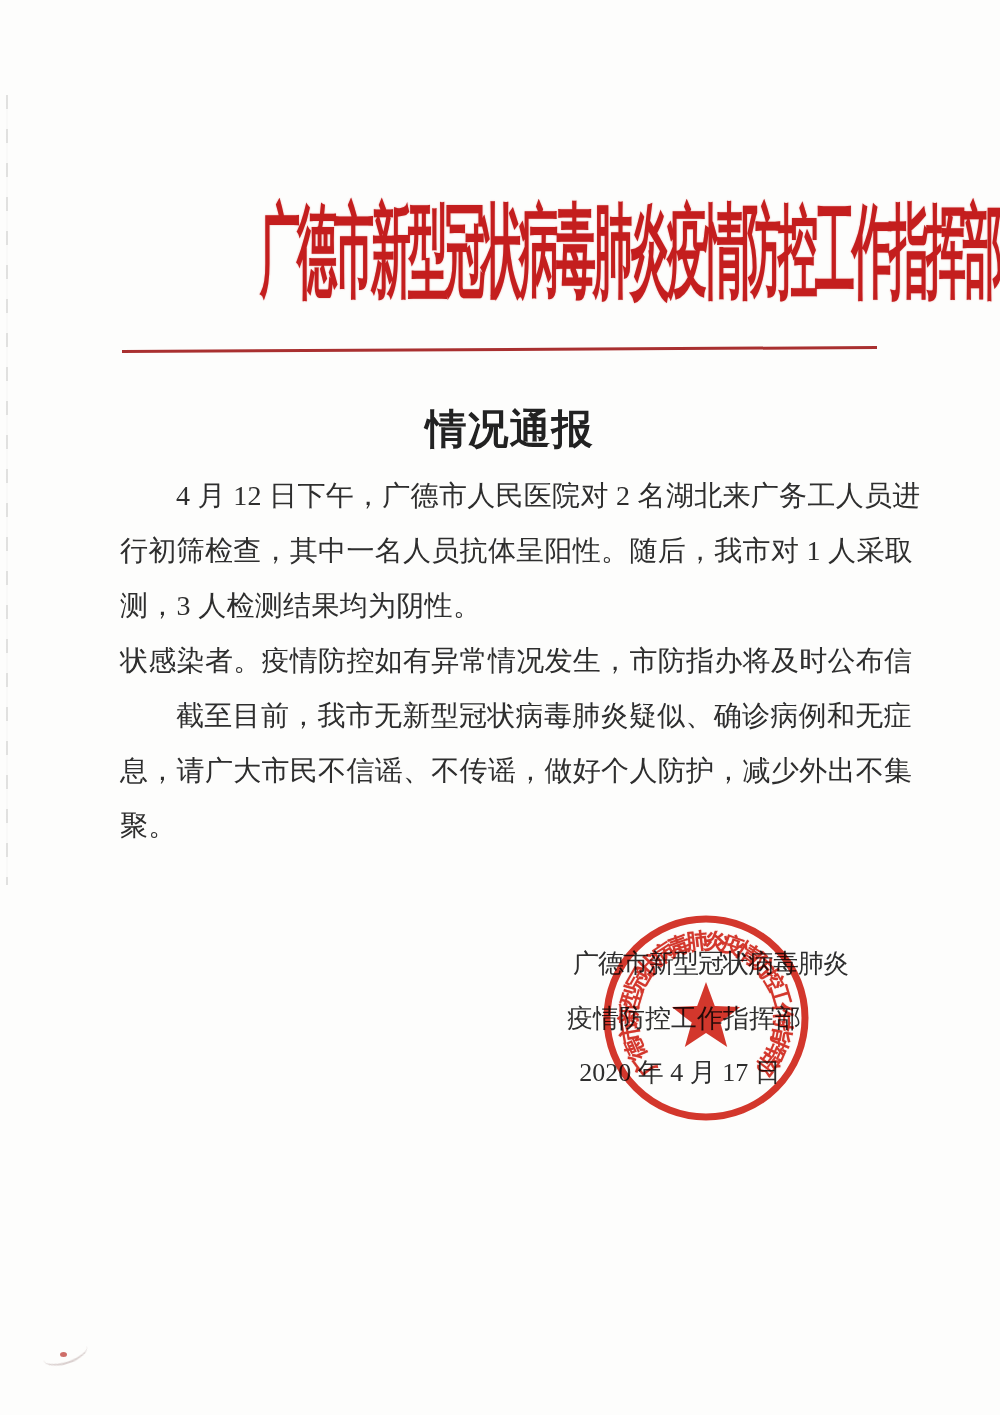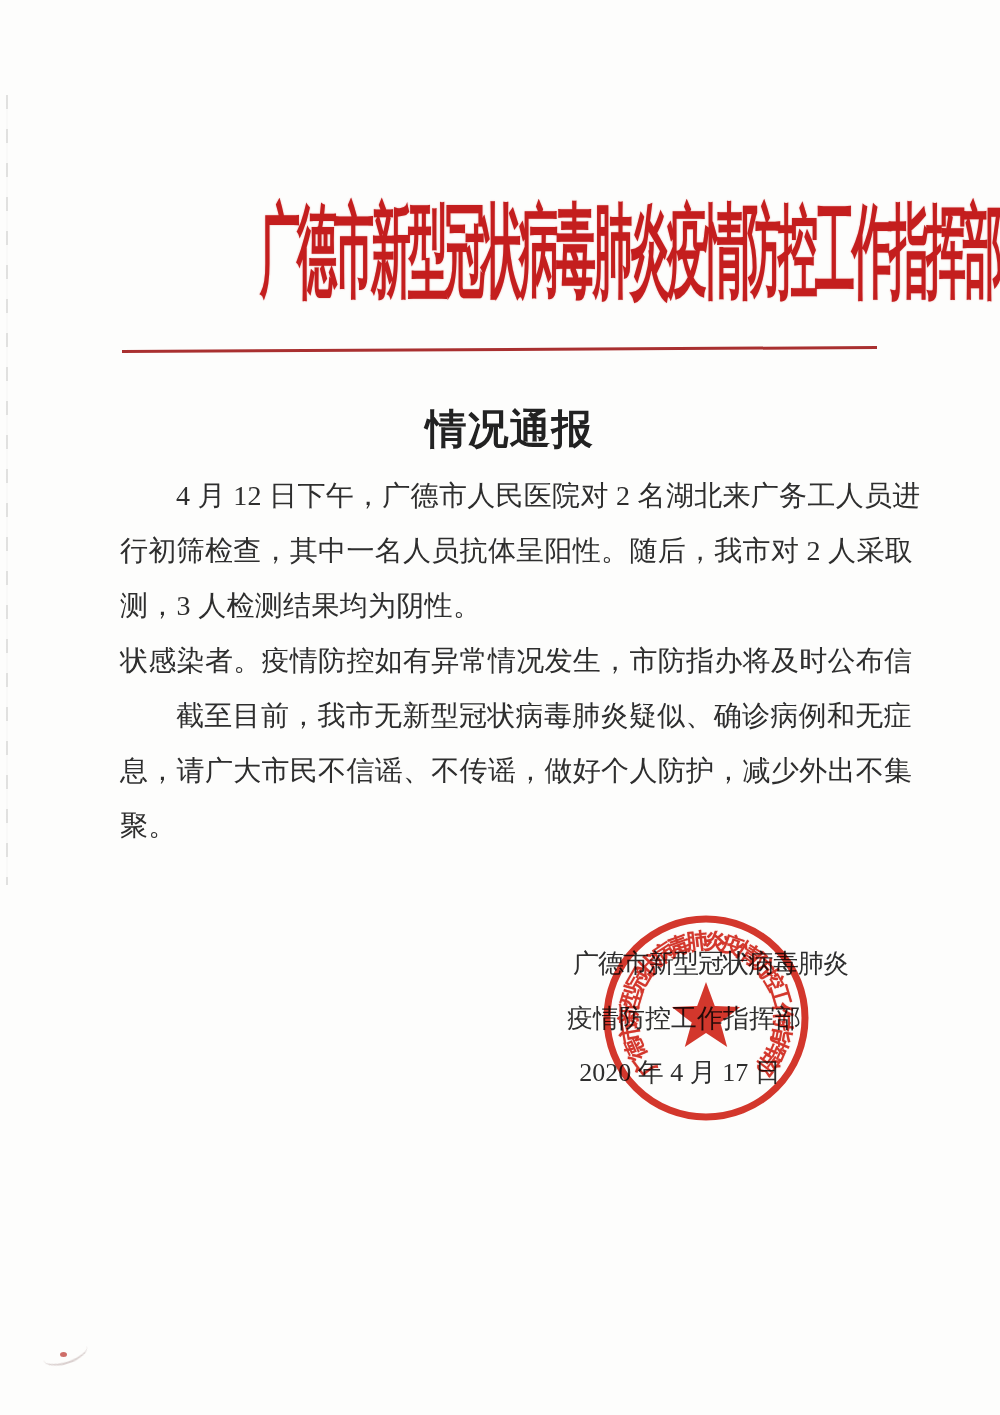--- a/index.html
+++ b/index.html
@@ -115,21 +115,21 @@
   <div class="letterhead">
     <span class="stretch">广德市新型冠状病毒肺炎疫情防控工作指挥部</span>
   </div>
 
   <div class="red-rule"></div>
 
   <div class="doc-title">情况通报</div>
 
   <div class="body-text">
     <div class="body-line indent">4 月 12 日下午，广德市人民医院对 2 名湖北来广务工人员进</div>
-    <div class="body-line">行初筛检查，其中一名人员抗体呈阳性。随后，我市对 2 人采取</div>
+    <div class="body-line">行初筛检查，其中一名人员抗体呈阳性。随后，我市对 1 人采取</div>
     <div class="body-line">测，3 人检测结果均为阴性。</div>
     <div class="body-line">状感染者。疫情防控如有异常情况发生，市防指办将及时公布信</div>
     <div class="body-line indent">截至目前，我市无新型冠状病毒肺炎疑似、确诊病例和无症</div>
     <div class="body-line">息，请广大市民不信谣、不传谣，做好个人防护，减少外出不集</div>
     <div class="body-line">聚。</div>
   </div>
 
   <div id="sig-org1" class="sig-line">广德市新型冠状病毒肺炎</div>
   <div id="sig-org2" class="sig-line">疫情防控工作指挥部</div>
   <div id="sig-date" class="sig-line">2020 年 4 月 17 日</div>

